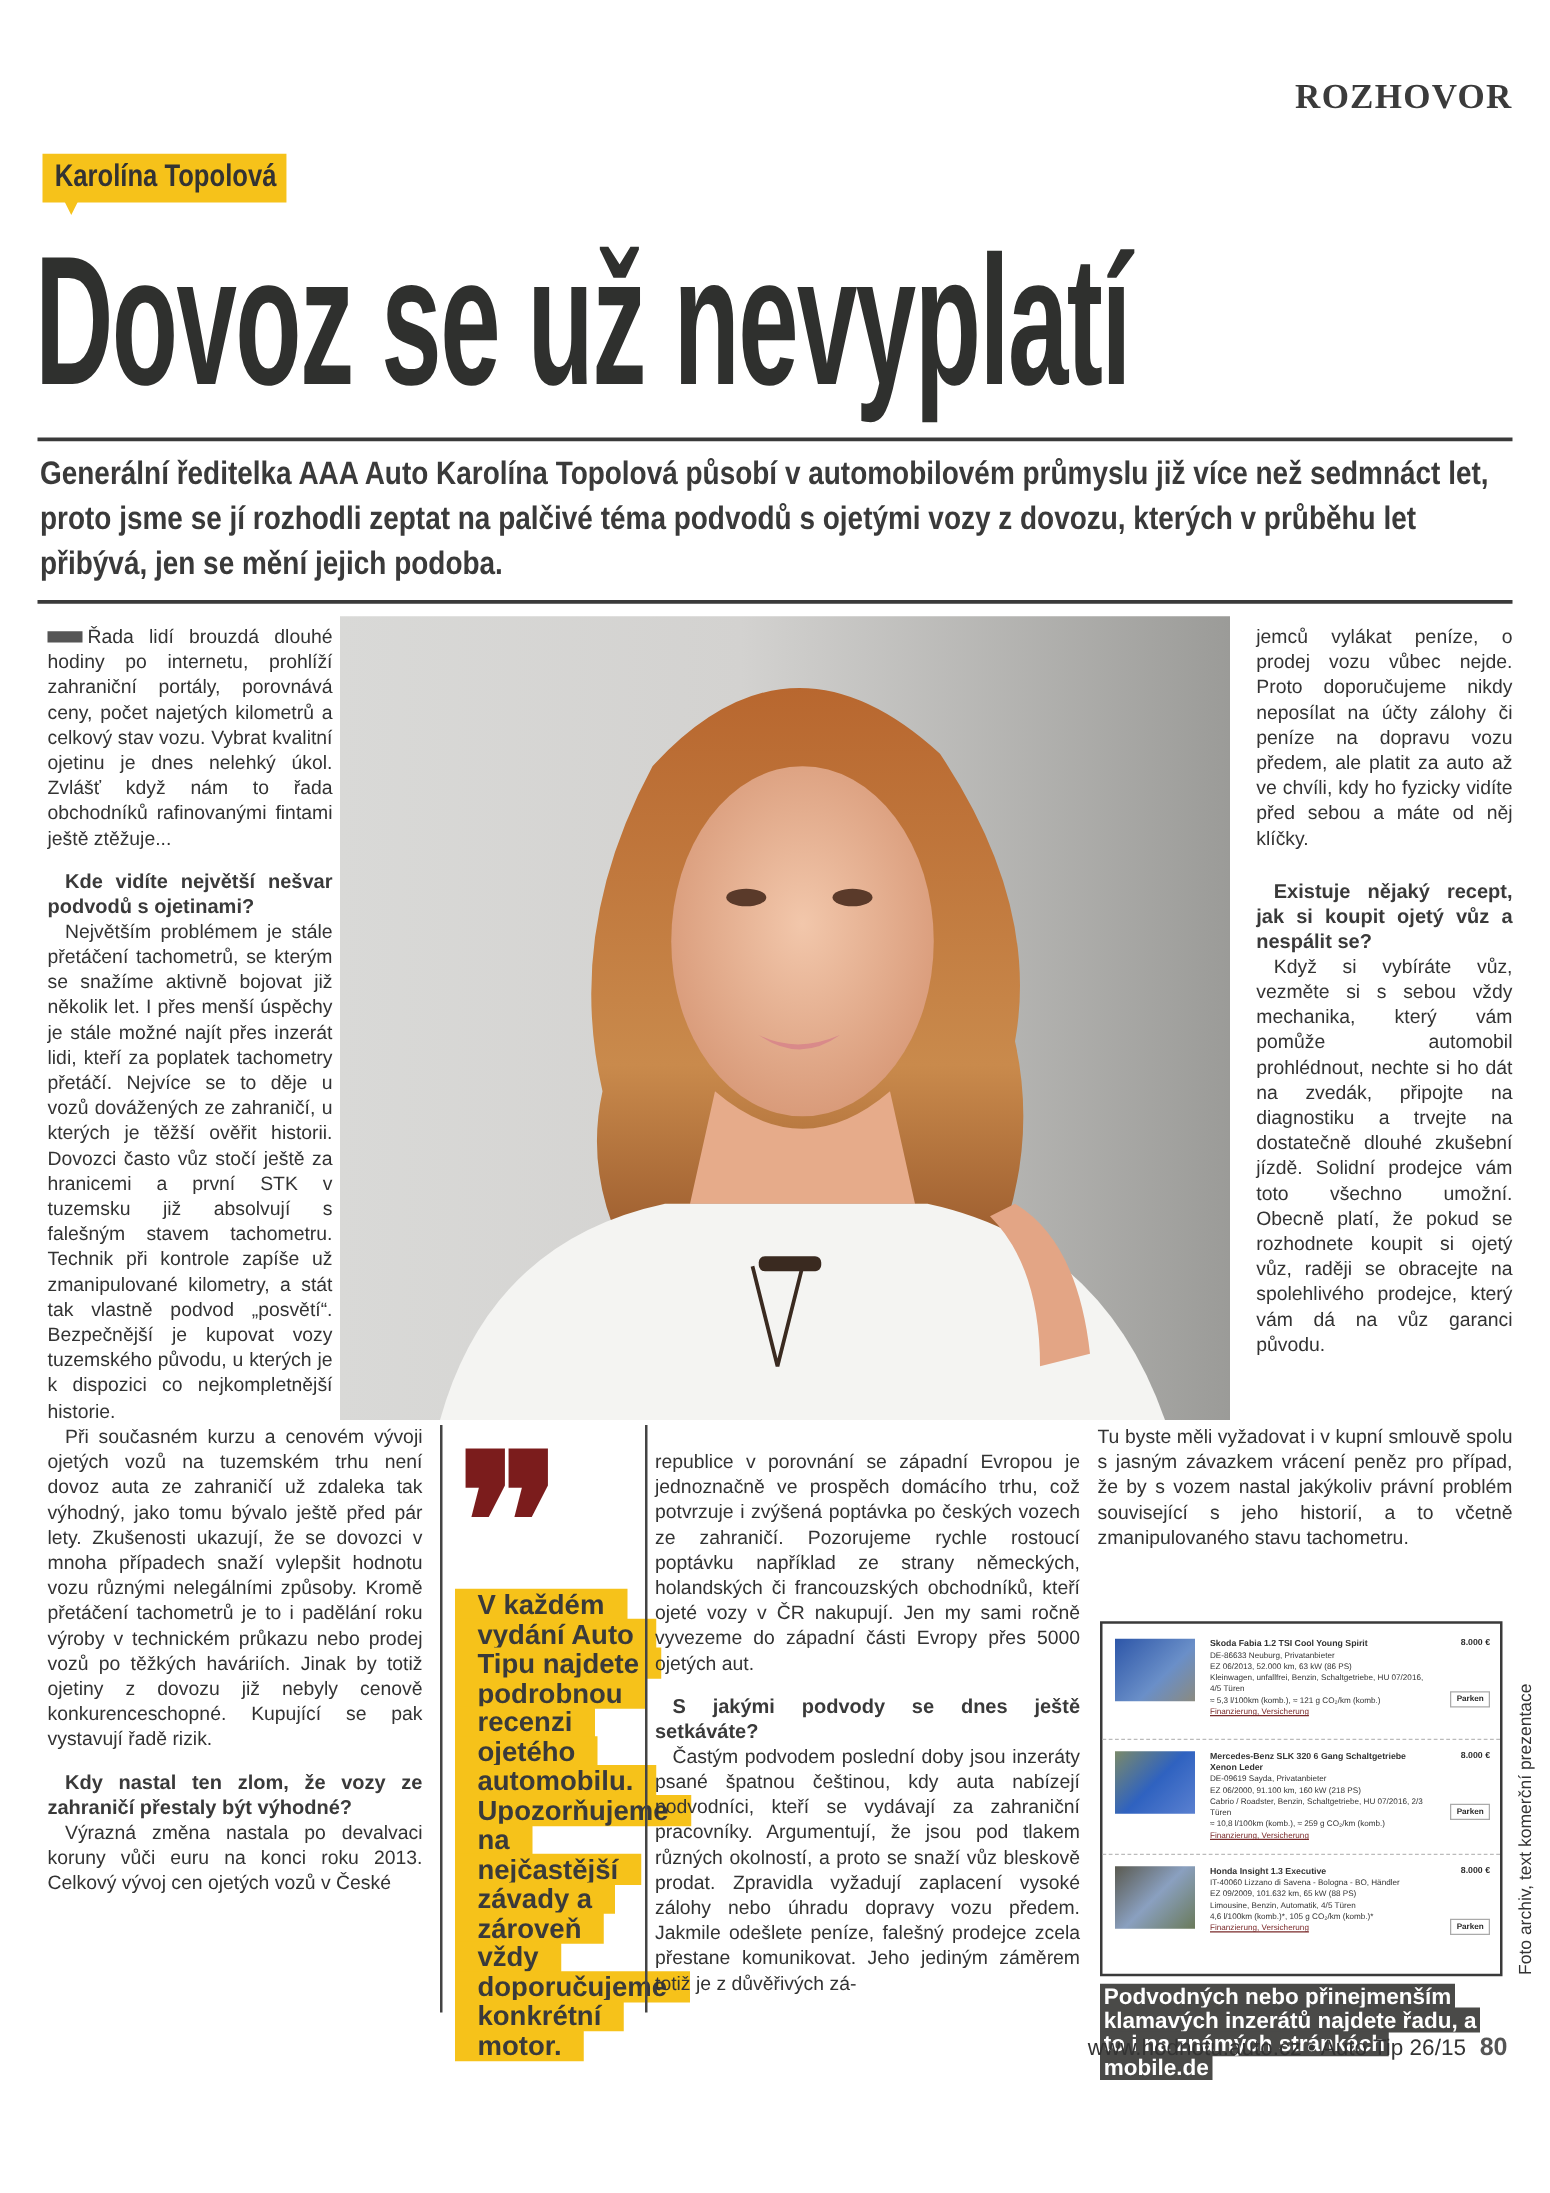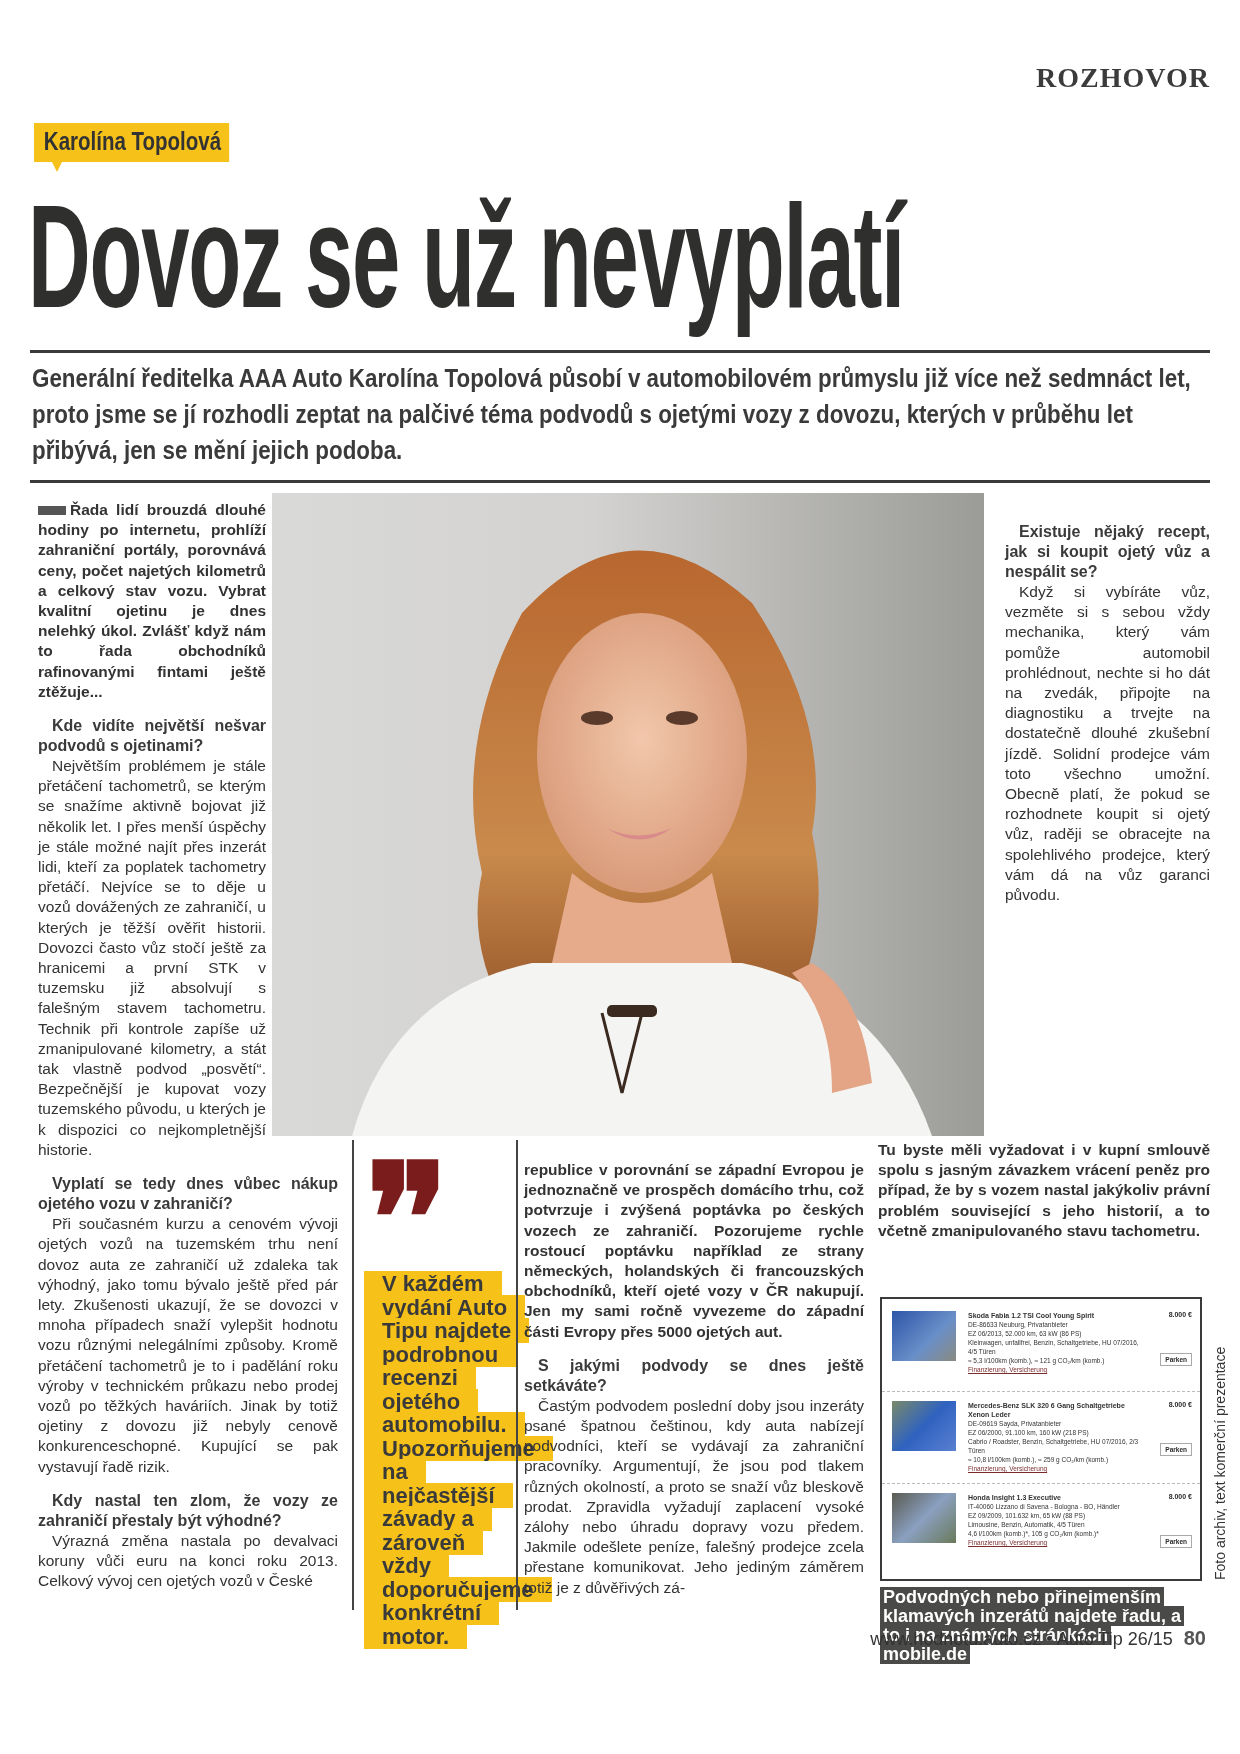--- a/index.html
+++ b/index.html
@@ -6,21 +6,21 @@
   body{width:1240px;height:1754px;position:relative;overflow:hidden;font-family:"Liberation Sans",sans-serif;color:#2a2a2a;}
   .abs{position:absolute;}
   .section-label{right:30px;top:62px;font-family:"Liberation Serif",serif;font-weight:bold;font-size:28px;letter-spacing:1px;color:#3b3b3b;text-align:center;}
   .name-tag{left:34px;top:123px;background:#f6c21a;padding:4px 10px 6px 12px;font-family:"Liberation Sans",sans-serif;font-weight:bold;font-size:25px;color:#333;transform:scaleX(.82);transform-origin:left top;}
   .name-tag-tail{left:50px;top:158px;width:0;height:0;border-left:7px solid transparent;border-right:7px solid transparent;border-top:14px solid #f6c21a;}
   .headline{left:28px;top:178px;font-family:"Liberation Sans",sans-serif;font-weight:bold;font-size:140px;line-height:150px;color:#2f302e;letter-spacing:-2px;transform:scaleX(.62) scaleY(1.05);transform-origin:left top;white-space:nowrap;}
   .rule{left:30px;width:1180px;height:3px;background:#3a3a3a;}
   .lead{left:32px;top:360px;width:1180px;font-weight:bold;font-size:26px;line-height:36px;color:#3a3a3a;transform:scaleX(.86);transform-origin:left top;width:1370px;}
   .col{font-size:15.5px;line-height:20.2px;color:#333;text-align:justify;}
   .col p{margin:0;text-indent:14px;}
-  .col p.noindent{text-indent:0;font-weight:bold;}
+  .col p.noindent{text-indent:0;}
   .col h3{margin:14px 0 0 0;font-size:16px;line-height:20px;font-weight:bold;color:#3a3a3a;text-indent:14px;}
   .col1{left:38px;top:500px;width:300px;}
   .col1 .narrow{width:228px;}
   .bullet-bar{display:inline-block;width:28px;height:9px;background:#555;margin-right:4px;vertical-align:middle;}
   .photo{left:272px;top:493px;width:712px;height:643px;overflow:hidden;
     background:linear-gradient(90deg,#d9d9d7 0%,#d3d2d0 45%,#9b9b98 100%);}
   .col3{left:1005px;top:500px;width:205px;}
   .col3wide{left:878px;top:1140px;width:332px;}
   .quote-rule{left:352px;top:1140px;width:2px;height:470px;background:#444;}
   .quote-marks{left:366px;top:1160px;font-family:"Liberation Serif",serif;font-size:150px;line-height:120px;color:#7b1c1c;font-weight:bold;letter-spacing:-14px;}
@@ -53,21 +53,20 @@
 <div class="abs rule" style="top:350px"></div>
 <div class="abs lead">Generální ředitelka AAA Auto Karolína Topolová působí v automobilovém průmyslu již více než sedmnáct let, proto jsme se jí rozhodli zeptat na palčivé téma podvodů s ojetými vozy z dovozu, kterých v průběhu let přibývá, jen se mění jejich podoba.</div>
 <div class="abs rule" style="top:480px"></div>
 
 <div class="abs col col1">
   <div class="narrow">
     <p class="noindent"><span class="bullet-bar"></span><span>Řada lidí brouzdá dlouhé hodiny po internetu, prohlíží zahraniční portály, porovnává ceny, počet najetých kilometrů a celkový stav vozu. Vybrat kvalitní ojetinu je dnes nelehký úkol. Zvlášť když nám to řada obchodníků rafinovanými fintami ještě ztěžuje...</span></p>
     <h3>Kde vidíte největší nešvar podvodů s ojetinami?</h3>
     <p>Největším problémem je stále přetáčení tachometrů, se kterým se snažíme aktivně bojovat již několik let. I přes menší úspěchy je stále možné najít přes inzerát lidi, kteří za poplatek tachometry přetáčí. Nejvíce se to děje u vozů dovážených ze zahraničí, u kterých je těžší ověřit historii. Dovozci často vůz stočí ještě za hranicemi a první STK v tuzemsku již absolvují s falešným stavem tachometru. Technik při kontrole zapíše už zmanipulované kilometry, a stát tak vlastně podvod „posvětí“. Bezpečnější je kupovat vozy tuzemského původu, u kterých je k dispozici co nejkompletnější historie.</p>
   </div>
-  <h3>Vyplatí se tedy dnes vůbec nákup ojetého vozu v zahraničí?</h3>
   <p>Při současném kurzu a cenovém vývoji ojetých vozů na tuzemském trhu není dovoz auta ze zahraničí už zdaleka tak výhodný, jako tomu bývalo ještě před pár lety. Zkušenosti ukazují, že se dovozci v mnoha případech snaží vylepšit hodnotu vozu různými nelegálními způsoby. Kromě přetáčení tachometrů je to i padělání roku výroby v technickém průkazu nebo prodej vozů po těžkých haváriích. Jinak by totiž ojetiny z dovozu již nebyly cenově konkurenceschopné. Kupující se pak vystavují řadě rizik.</p>
   <h3>Kdy nastal ten zlom, že vozy ze zahraničí přestaly být výhodné?</h3>
   <p>Výrazná změna nastala po devalvaci koruny vůči euru na konci roku 2013. Celkový vývoj cen ojetých vozů v České</p>
 </div>
 
 <div class="abs photo">
   <svg width="712" height="643" viewBox="0 0 712 643">
     <defs>
       <radialGradient id="skin" cx="50%" cy="45%" r="55%">
         <stop offset="0%" stop-color="#f2c7ab"></stop>
@@ -87,20 +86,21 @@
     <ellipse cx="410" cy="225" rx="16" ry="7" fill="#5a3a2a"></ellipse>
     <path d="M335 335 Q365 350 400 335 Q368 358 335 335 Z" fill="#d98a8a"></path>
     <path d="M80 643 Q120 500 260 470 L470 470 Q610 500 660 643 Z" fill="#f4f4f2"></path>
     <path d="M330 520 L350 600 L370 520" fill="none" stroke="#3a2a20" stroke-width="3"></path>
     <rect x="335" y="512" width="50" height="12" rx="5" fill="#3a2a20"></rect>
     <path d="M520 480 Q560 520 560 600 L600 590 Q590 500 540 470 Z" fill="#e3a585"></path>
   </svg>
 </div>
 
 <div class="abs col col3">
+  <p class="noindent">jemců vylákat peníze, o prodej vozu vůbec nejde. Proto doporučujeme nikdy neposílat na účty zálohy či peníze na dopravu vozu předem, ale platit za auto až ve chvíli, kdy ho fyzicky vidíte před sebou a máte od něj klíčky.</p>
   <h3 style="margin-top:22px">Existuje nějaký recept, jak si koupit ojetý vůz a nespálit se?</h3>
   <p>Když si vybíráte vůz, vezměte si s sebou vždy mechanika, který vám pomůže automobil prohlédnout, nechte si ho dát na zvedák, připojte na diagnostiku a trvejte na dostatečně dlouhé zkušební jízdě. Solidní prodejce vám toto všechno umožní. Obecně platí, že pokud se rozhodnete koupit si ojetý vůz, raději se obracejte na spolehlivého prodejce, který vám dá na vůz garanci původu.</p>
 </div>
 <div class="abs col col3wide">
   <p class="noindent">Tu byste měli vyžadovat i v kupní smlouvě spolu s jasným závazkem vrácení peněz pro případ, že by s vozem nastal jakýkoliv právní problém související s jeho historií, a to včetně zmanipulovaného stavu tachometru.</p>
 </div>
 
 <div class="abs quote-rule"></div>
 <div class="abs quote-marks">❜❜</div>
 <div class="abs quote-text"><span>V každém vydání Auto Tipu najdete podrobnou recenzi ojetého automobilu. Upozorňujeme na nejčastější závady a zároveň vždy doporučujeme konkrétní motor.</span></div>

